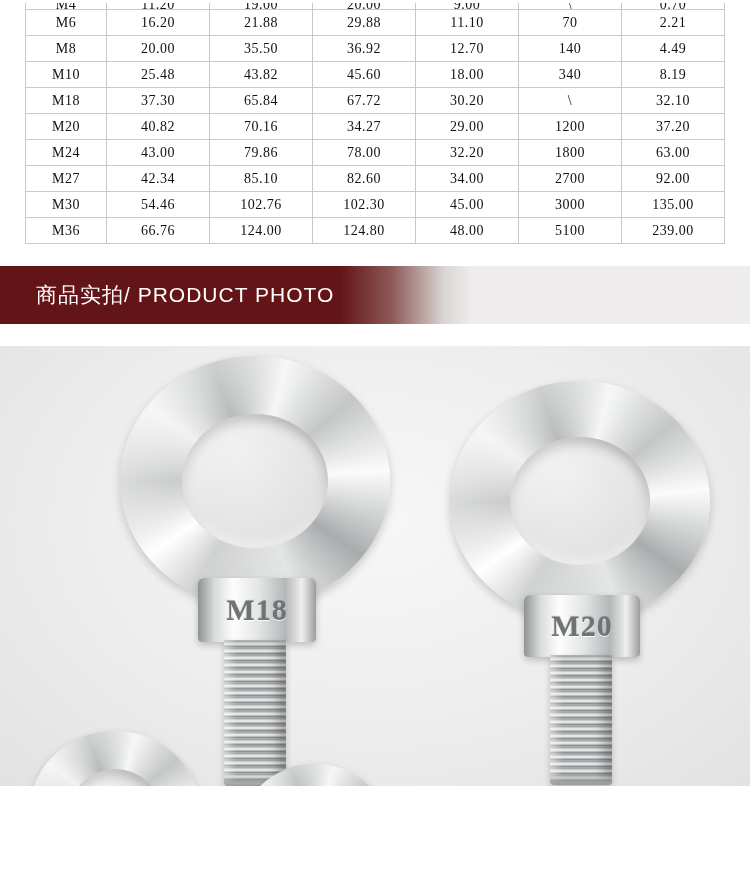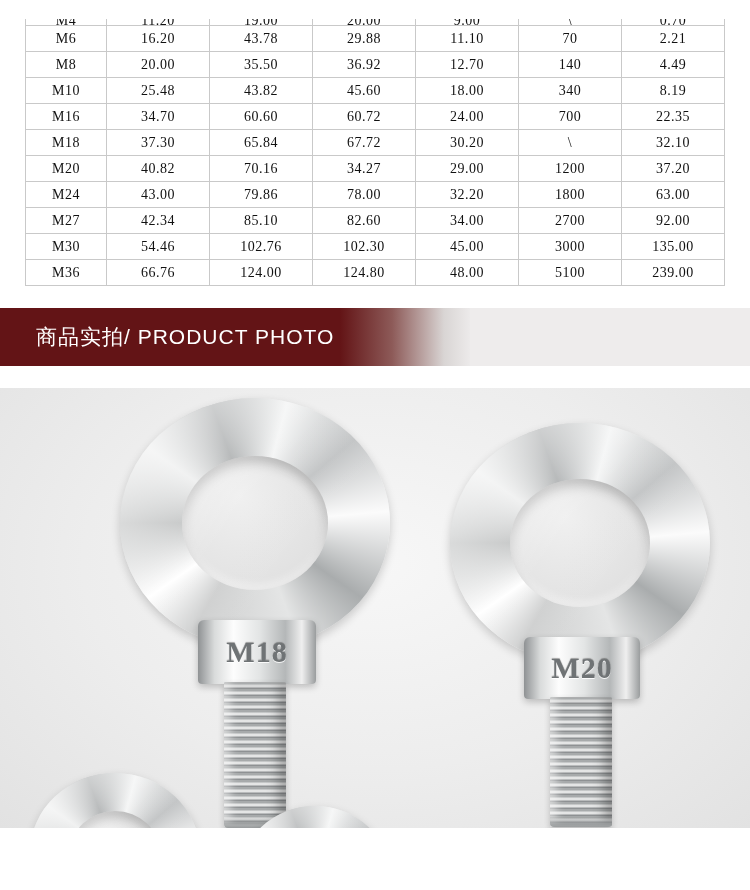--- a/index.html
+++ b/index.html
@@ -22,21 +22,21 @@
 
   
   .spec-table-wrap {
     width: 750px;
     background: #ffffff;
     padding-top: 0;
   }
   table.spec {
     border-collapse: collapse;
     width: 700px;
-    margin: 16px auto;
+    margin: 0 auto;
     table-layout: fixed;
   }
   table.spec td {
     border: 1px solid #c9c9c9;
     height: 25px;
     text-align: center;
     vertical-align: middle;
     font-family: "Liberation Serif", serif;
     font-size: 14px;
     color: #111111;
@@ -194,21 +194,21 @@
           <td>11.20</td>
           <td>19.00</td>
           <td>20.00</td>
           <td>9.00</td>
           <td>\</td>
           <td>0.70</td>
         </tr>
         <tr>
           <td class="col0">M6</td>
           <td>16.20</td>
-          <td>43.78</td>
+          <td>21.88</td>
           <td>29.88</td>
           <td>11.10</td>
           <td>70</td>
           <td>2.21</td>
         </tr>
         <tr>
           <td class="col0">M8</td>
           <td>20.00</td>
           <td>35.50</td>
           <td>36.92</td>
@@ -219,29 +219,20 @@
         <tr>
           <td class="col0">M10</td>
           <td>25.48</td>
           <td>43.82</td>
           <td>45.60</td>
           <td>18.00</td>
           <td>340</td>
           <td>8.19</td>
         </tr>
         <tr>
-          <td class="col0">M16</td>
-          <td>34.70</td>
-          <td>60.60</td>
-          <td>60.72</td>
-          <td>24.00</td>
-          <td>700</td>
-          <td>22.35</td>
-        </tr>
-        <tr>
           <td class="col0">M18</td>
           <td>37.30</td>
           <td>65.84</td>
           <td>67.72</td>
           <td>30.20</td>
           <td>\</td>
           <td>32.10</td>
         </tr>
         <tr>
           <td class="col0">M20</td>

